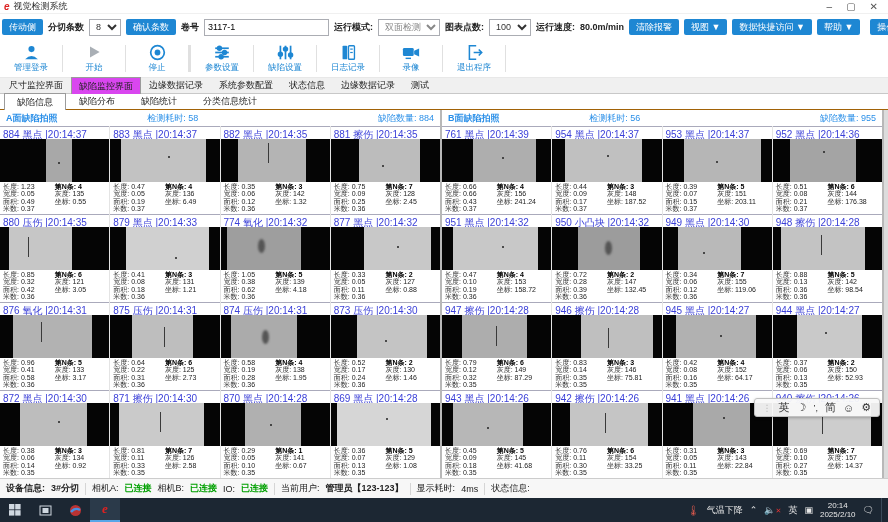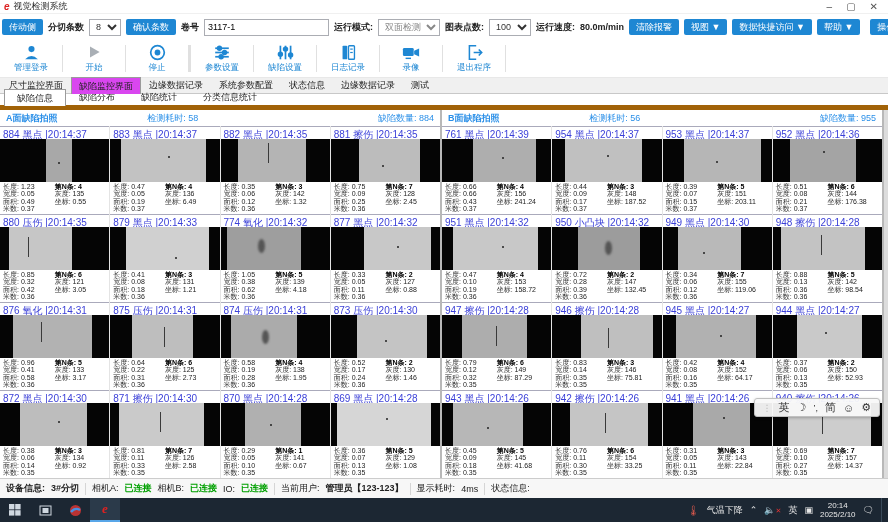--- a/index.html
+++ b/index.html
@@ -26,21 +26,21 @@
   .toolbar2 { height:38px; display:flex; align-items:stretch; background:#fff; border-bottom:1px solid #e8e8e8;}
   .tbtn { width:62px; display:flex; flex-direction:column; align-items:center; justify-content:center; gap:1px; cursor:pointer;}
   .tbtn .ticon { height:18px; display:flex; align-items:center; justify-content:center;}
   .tbtn .tlabel { font-size:8.5px; color:#1e87d3; white-space:nowrap;}
   .tdiv { width:1px; background:#e0e0e0; margin:5px 0; }
 
   
   .maintabs { height:16px; background:#f0f0f0; display:flex; align-items:flex-end; font-size:9px; color:#222; border-bottom:1px solid #c8c8c8; padding-left:1px;}
   .mtab { padding:2px 7px 1px; border:1px solid transparent; border-bottom:none; cursor:pointer;}
   .mtab.active { background:#d946ef; border-color:#9b9b9b; position:relative; top:1px; }
-  .subtabs { height:16px; background:#fff; display:flex; align-items:flex-end; font-size:9px; color:#222; border-bottom:5px solid #a16207; padding-left:4px;}
+  .subtabs { height:16px; background:#fff; display:flex; align-items:flex-end; font-size:9px; color:#222; border-bottom:1px solid #a16207; padding-left:4px;}
   .stab { padding:2px 12px 1px; border:1px solid transparent; border-bottom:none; cursor:pointer;}
   .stab.active { background:#fff; border-color:#9b9b9b; position:relative; top:1px;}
 
   
   .panels { flex:1; display:flex; background:#fde047; }
   .panel { flex:1; display:flex; flex-direction:column; background:#fff; border-right:2px solid #b8b8b8; min-width:0;}
   .panel:last-child { border-right:none; }
   .panel-h { height:16px; display:flex; align-items:center; padding:0 6px; font-size:9px; color:#2a8fe8; }
   .panel-h .ph-title{ font-weight:bold; }
   .panel-h .ph-mid { margin-left:auto; margin-right:auto; }

